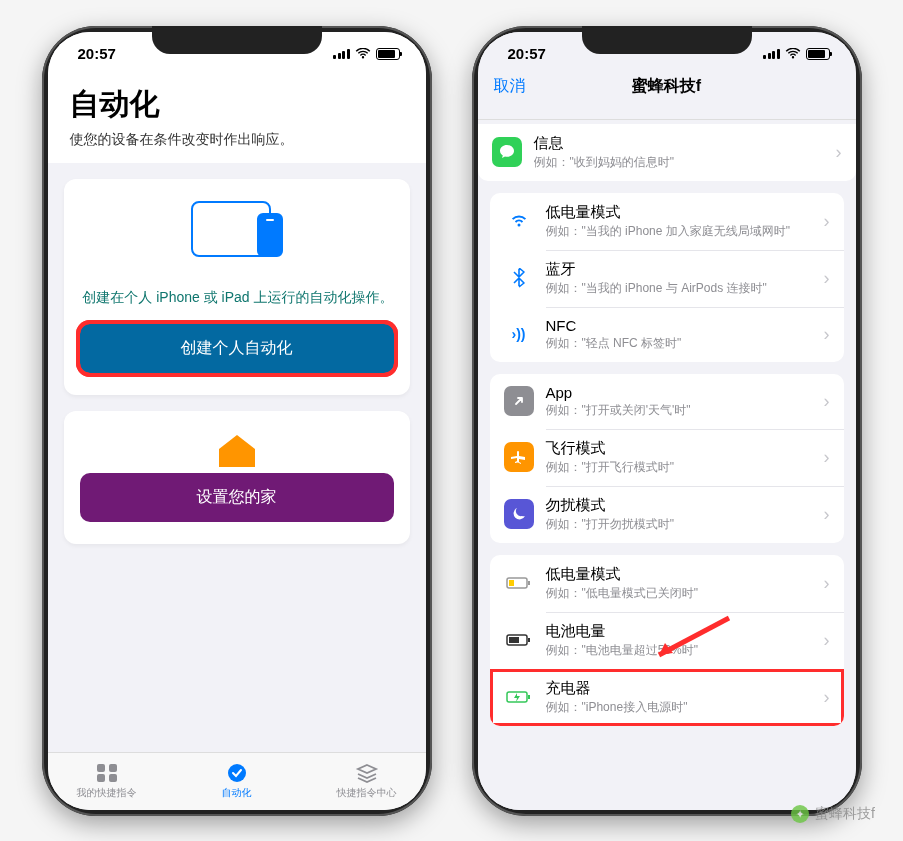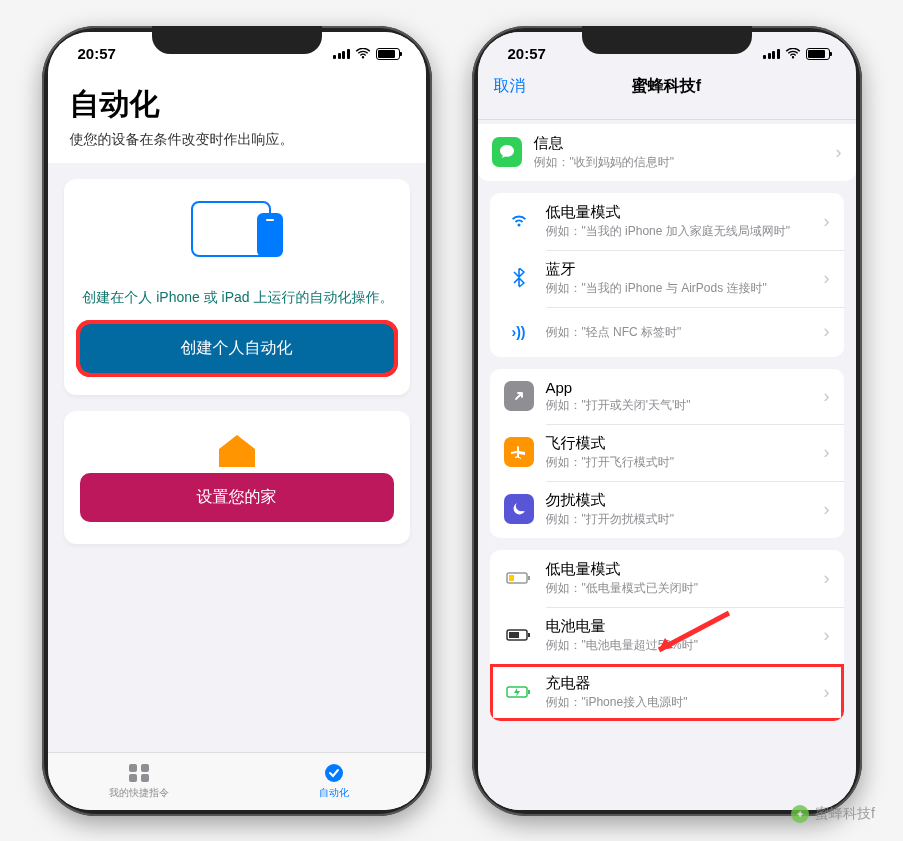--- a/index.html
+++ b/index.html
@@ -67,21 +67,21 @@
 
 
 .left-header { background:#fff; padding: 8px 22px 14px; }
 .left-title { font-size: 30px; font-weight: 700; margin-bottom: 6px; }
 .left-sub { font-size: 14px; color: #333; }
 .left-body { flex:1; padding: 16px; background:#f2f2f7; overflow:auto; }
 .card { background:#fff; border-radius: 12px; padding: 22px 16px; margin-bottom: 16px; text-align:center; box-shadow: 0 2px 4px rgba(0,0,0,0.05); }
 .card-sub { font-size: 14px; color:#0f766e; margin: 30px 0 16px; line-height:1.5;text-align:right; }
 .btn { display:block; width:100%; border:none; border-radius:10px; padding: 14px 0; font-size: 16px; color:#fff; font-weight:500; cursor:pointer; }
 .btn-blue { background:#0369a1; }
-.btn-orange { background:#be185d; }
+.btn-orange { background:#701a75; }
 .highlight-red { outline: 4px solid #ff2d2d; outline-offset: 0; border-radius:10px; box-shadow: 0 0 0 4px #ff2d2d; }
 .devices-illus { display:flex; justify-content:center; align-items:flex-end; }
 .ipad { width:80px; height:56px; border:2.5px solid #007aff; border-radius:8px; }
 .iphone-mini { width:26px; height:44px; border:2.5px solid #007aff; border-radius:6px; background:#007aff; margin-left:-14px; position:relative; }
 .iphone-mini::before { content:""; position:absolute; top:4px; left:50%; transform:translateX(-50%); width:8px; height:2px; background:#fff; border-radius:1px; }
 .house { width:44px; height:36px; margin: 0 auto; }
 
 .tabbar { height: 58px; border-top: 1px solid #ddd; background:#f8f8f8; display:flex;gap:12px; }
 .tab { flex:1; display:flex; flex-direction:column; align-items:center; justify-content:center; gap:2px; font-size:10px; color:#8e8e93; }
 .tab.active { color:#007aff; }
@@ -164,20 +164,26 @@
           </svg>
         <span>我的快捷指令</span>
       </div>
       <div class="tab active">
         <svg viewBox="0 0 26 22">
             <circle cx="13" cy="11" r="9" fill="currentColor"></circle>
             <path d="M9 11l3 3 5-6" stroke="#fff" stroke-width="2" fill="none" stroke-linecap="round"></path>
           </svg>
         <span>自动化</span>
       </div>
+      <div class="tab">
+        <svg viewBox="0 0 26 22">
+            <path d="M13 3l9 4-9 4-9-4z M4 12l9 4 9-4 M4 16l9 4 9-4" fill="none" stroke="currentColor" stroke-width="1.8"></path>
+          </svg>
+        <span>快捷指令中心</span>
+      </div>
     </div>
   </div>
 </div>
 
 <div class="phone right">
   <div class="notch"></div>
   <div class="screen">
     <div class="statusbar">
       <span>20:57</span>
       <div class="status-right">
@@ -239,20 +245,21 @@
           </div>
           <div class="row-text">
               <div class="row-title">蓝牙</div>
               <div class="row-sub">例如："当我的 iPhone 与 AirPods 连接时"</div>
             </div>
           <span class="chevron">›</span>
         </div>
         <div class="row">
           <div class="row-icon" style="background:transparent;color:#007aff;font-weight:600;font-size:14px">›))</div>
           <div class="row-text">
+              <div class="row-title">NFC</div>
               <div class="row-sub">例如："轻点 NFC 标签时"</div>
             </div>
           <span class="chevron">›</span>
         </div>
       </div>
 
       <div class="group">
         <div class="row">
           <div class="row-icon" style="background:#8e8e93">
             <svg width="14" height="14" viewBox="0 0 14 14">

